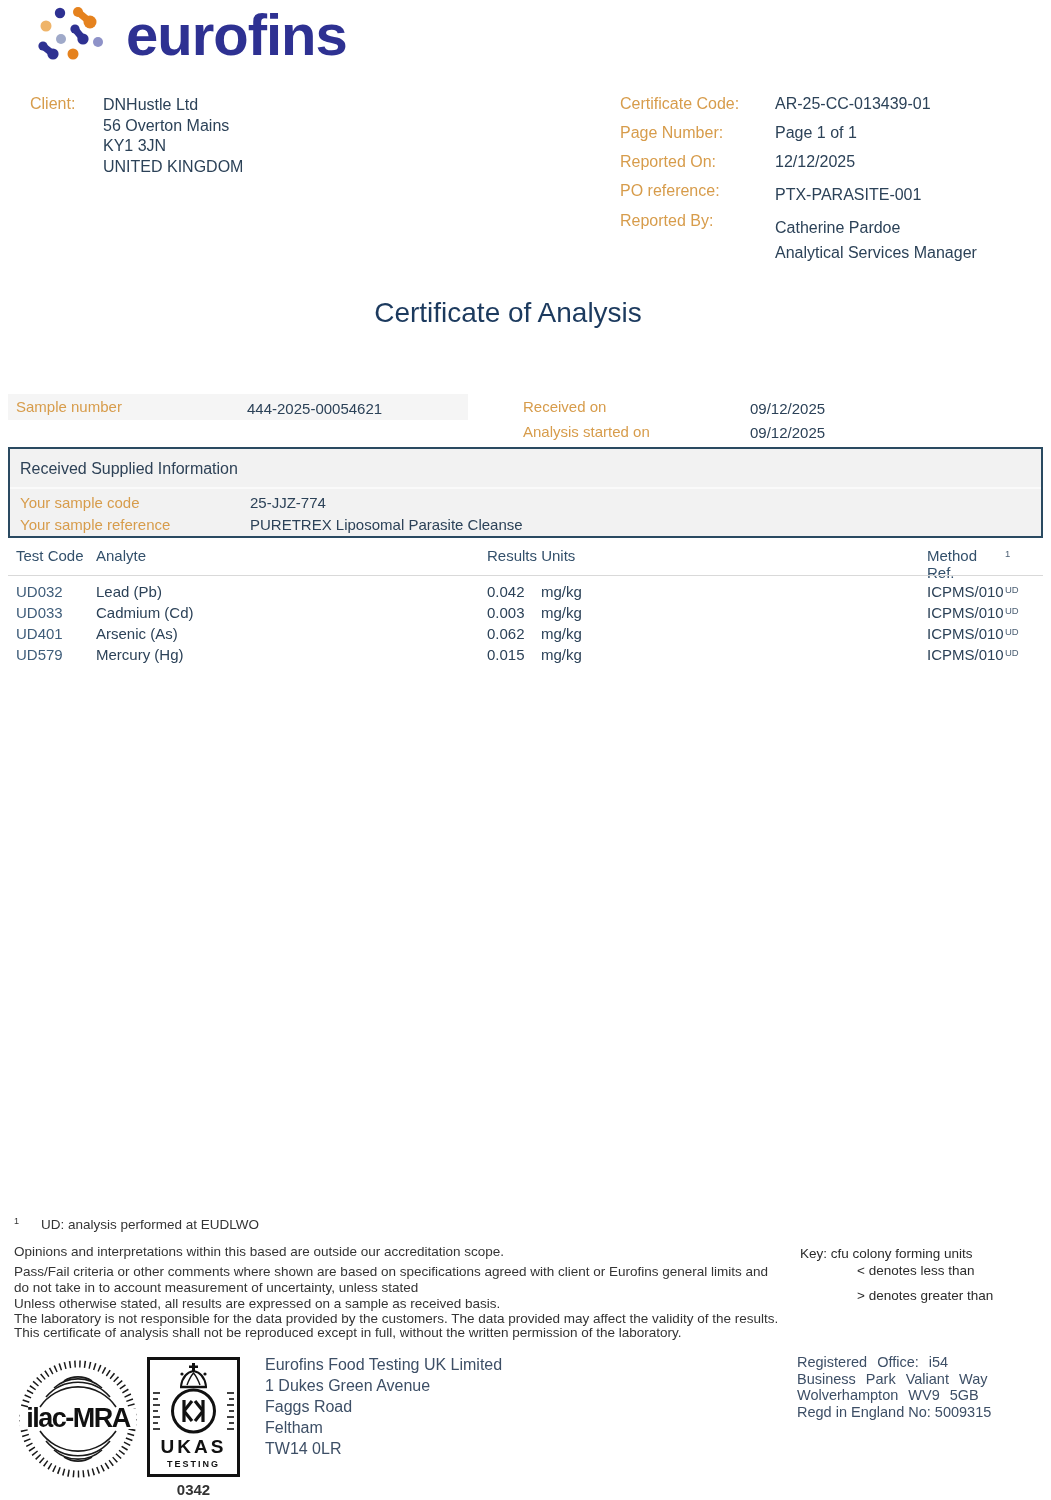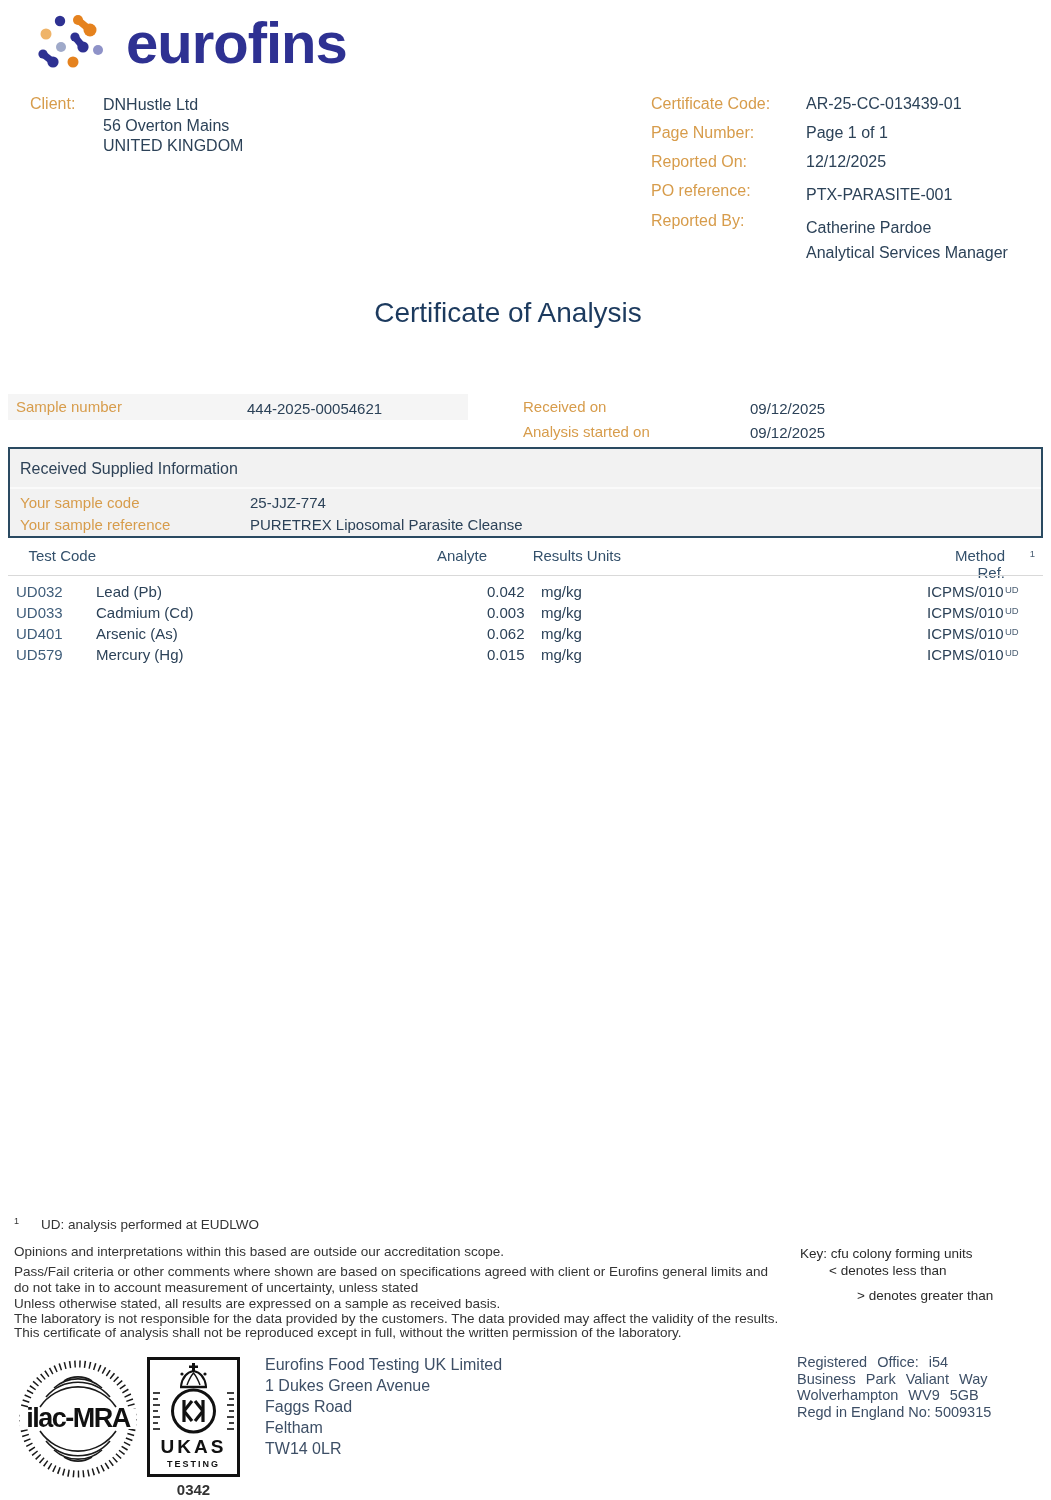--- a/index.html
+++ b/index.html
@@ -1,35 +1,35 @@
 <!DOCTYPE html>
 <html><head>
 <meta charset="utf-8">
 <style>
   * { margin:0; padding:0; box-sizing:border-box; }
   html,body { background:#fff; }
   body { font-family:"Liberation Sans","DejaVu Sans",sans-serif; color:#2c4258; }
   .page { position:relative; width:1051px; height:1500px; background:#fff; overflow:hidden; }
 
   
-  .logo { position:absolute; left:28px; top:12px; display:flex; align-items:flex-start;justify-content:space-between; }
+  .logo { position:absolute; left:28px; top:4px; display:flex; align-items:flex-start;justify-content:space-between; }
   .logo-mark { width:90px; height:70px; }
   .wordmark { font-size:58px; font-weight:bold; color:#2e3192; letter-spacing:-1px; line-height:62px; margin-left:8px; }
 
   .lbl { color:#d79c4b; }
   .nv  { color:#2c4258; }
 
   
   .client { position:absolute; left:30px; top:95px; font-size:16px; }
   .client .lbl { position:absolute; left:0; top:0; }
   .client .lines { position:absolute; left:73px; top:0; width:320px; line-height:20.5px; white-space:nowrap; }
 
   
   .meta { position:absolute; left:620px; top:95px; font-size:16px; width:420px; }
-  .meta-row { position:absolute; left:0; white-space:nowrap;margin-left:31px; }
+  .meta-row { position:absolute; left:0; white-space:nowrap; }
   .meta-row .val { position:absolute; left:155px; white-space:nowrap; }
 
   
   .title { position:absolute; left:0; top:297px; width:1016px; text-align:center;
            font-size:28px; color:#1c3a5e; }
 
   
   .sample-band { position:absolute; left:8px; top:394px; width:460px; height:26px; background:#f5f5f5; }
   .sample { position:absolute; left:0; top:398px; width:1051px; font-size:15px; }
   .s-item { position:absolute; white-space:nowrap; }
@@ -40,34 +40,34 @@
   .custbox .head { position:absolute; left:10px; top:11px; font-size:16px; color:#2e4257; }
   .custbox .hr { position:absolute; left:0; top:38px; width:100%; height:2px; background:#fafafa; }
   .cust-row { position:absolute; left:10px; font-size:15px; white-space:nowrap; }
   .cust-row .val { position:absolute; left:230px; color:#2c4258; }
 
   
   .rtable { position:absolute; left:8px; top:0; width:1035px; }
   .trow { position:absolute; left:0; width:1035px; padding:0 8px; display:grid;
           grid-template-columns:80px 391px 54px 80px 1fr 78px 30px; font-size:15px; height:21px; align-items:start; }
   .trow .ru { grid-column:3/5; }
-  .thead { top:547px; color:#33506b;text-align:right; }
+  .thead { top:547px; color:#33506b; }
   .tline { position:absolute; left:8px; top:575px; width:1035px; height:1px; background:#d9d9d9; }
   .code { color:#3f5d7a; }
   .supcell { font-size:9.5px; padding-top:1px; color:#4a5e73; }
 
   
   .footnotes { position:absolute; left:14px; top:1216px; width:775px; font-size:13.5px; color:#343434; }
   .fn { position:absolute; left:0; white-space:nowrap; }
   .fn-wrap { position:absolute; left:0; width:772px; line-height:16px; white-space:normal; }
   .fn-sup { font-size:9px; vertical-align:5px; margin-right:22px; }
 
   
   .key { position:absolute; left:800px; top:1246px; font-size:13.5px; color:#2b2b2b; }
-  .key .k2 { margin-left:29px; margin-top:2px; }
+  .key .k2 { margin-left:57px; margin-top:2px; }
   .key .k3 { margin-left:57px; margin-top:10px; }
 
   
   .ilac { position:absolute; left:18px; top:1359px; width:120px; height:120px; }
   .ukas { position:absolute; left:147px; top:1357px; width:93px; height:120px; }
   .ukas-num { position:absolute; left:147px; top:1481px; width:93px; text-align:center;
               font-size:15px; color:#333;font-weight:bold; }
   .addr { position:absolute; left:265px; top:1354px; font-size:16px; line-height:21px; color:#3d4f66; white-space:nowrap; }
   .contact { position:absolute; left:573px; top:1354px; font-size:15px; color:#3d4f66; white-space:nowrap; }
   .contact div { margin-bottom:17px; }
@@ -100,20 +100,21 @@
       </g>
     </svg>
     <div class="wordmark">eurofins</div>
   </div>
 
   <div class="client">
     <span class="lbl">Client:</span>
     <div class="lines">
       <div>DNHustle Ltd</div>
       <div>56 Overton Mains</div>
+      <div>KY1 3JN</div>
       <div>UNITED KINGDOM</div>
     </div>
   </div>
 
   <div class="meta">
     <div class="meta-row" style="top:0px">
       <span class="lbl">Certificate Code:</span>
       <span class="val nv">AR-25-CC-013439-01</span>
     </div>
     <div class="meta-row" style="top:29px">

